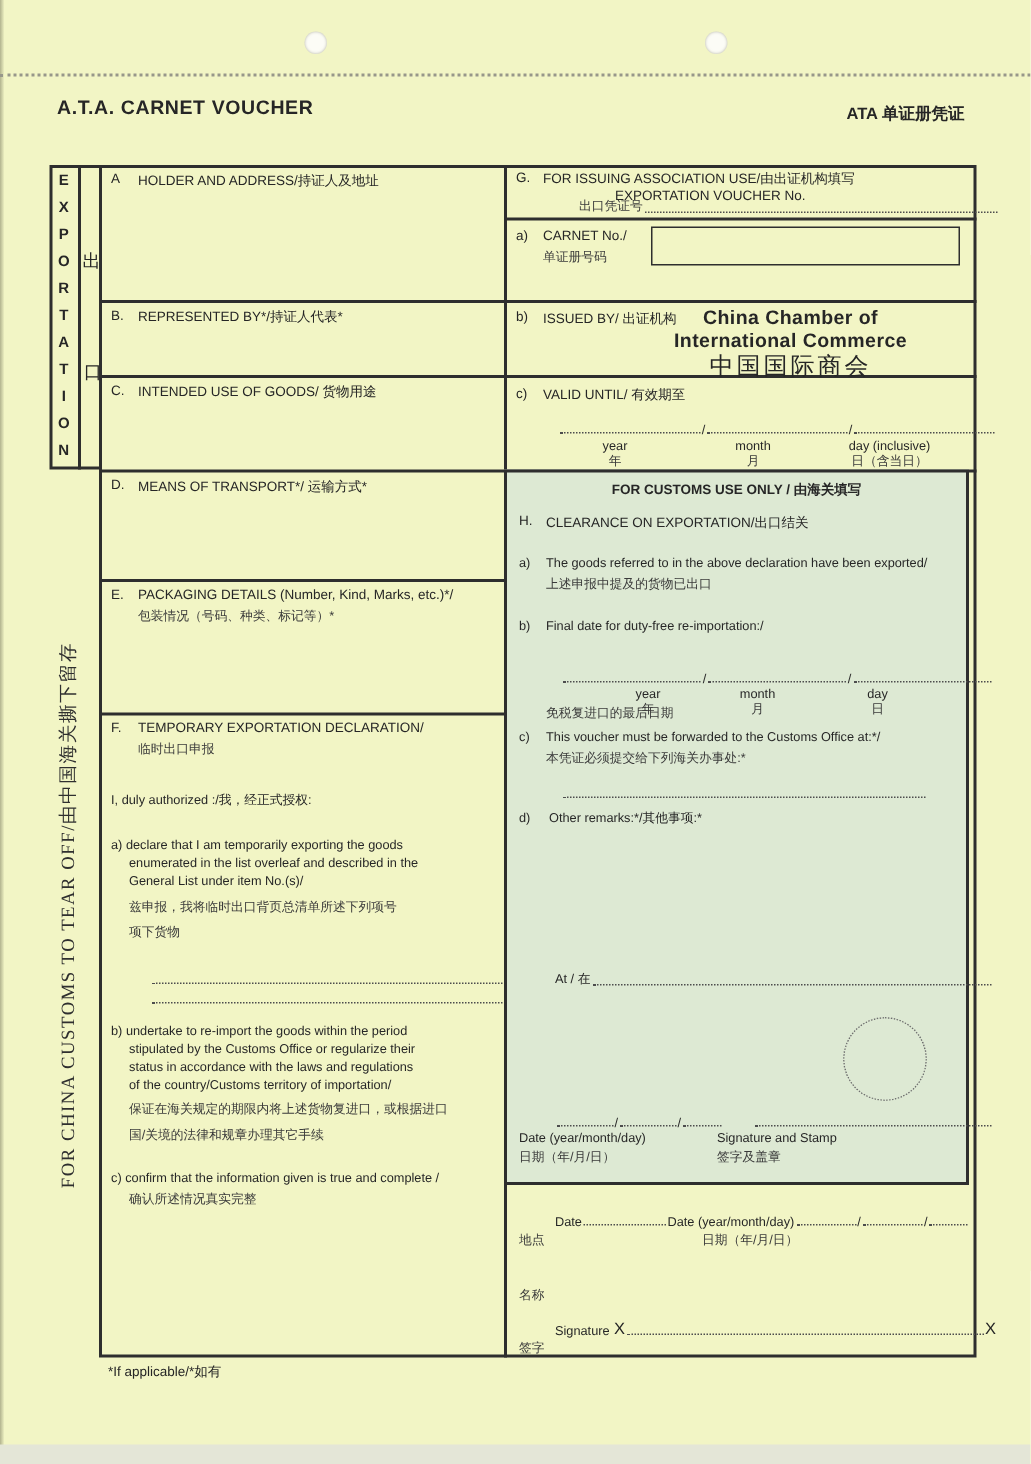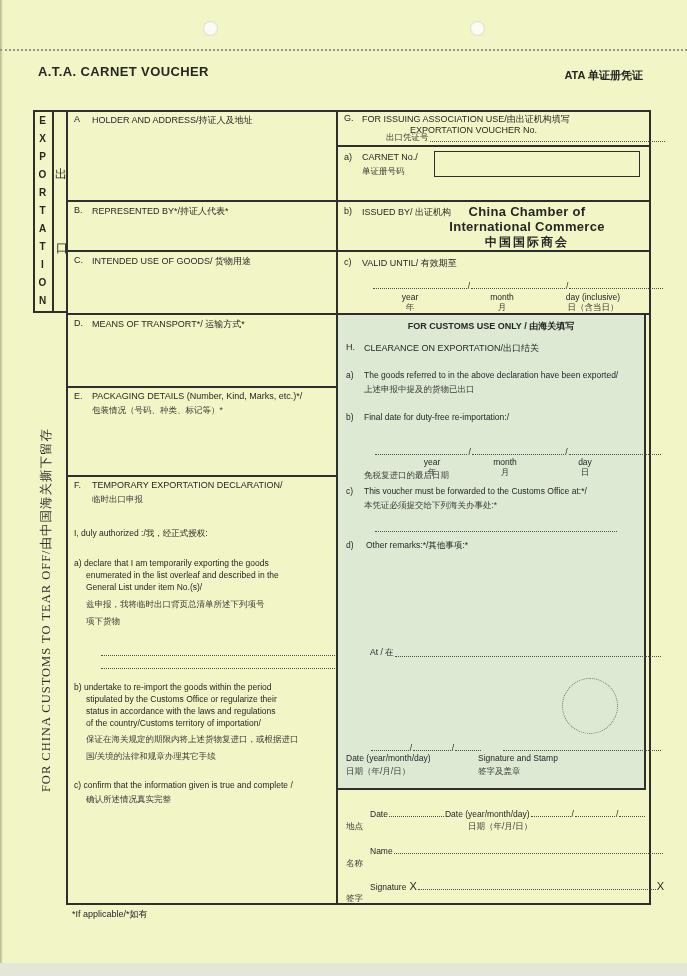--- a/index.html
+++ b/index.html
@@ -10,21 +10,21 @@
     color:#262626;
   }
   .t { position:absolute; white-space:nowrap; color:#262626; }
   .f13 { font-size:13px; font-weight:bold; letter-spacing:.4px; }
   .f11b { font-size:11px; font-weight:bold; }
   .f9  { font-size:9px; }
   .f9b { font-size:9px; font-weight:bold; }
   .f85 { font-size:8.5px; }
   .cnt { font-size:8.5px; color:#3a3a3a; }
   .issuer { font-size:13px; font-weight:bold; letter-spacing:.3px; }
-  .issuercn { font-size:12px; font-weight:bold; letter-spacing:2px; }
+  .issuercn { font-size:16px; font-weight:normal; letter-spacing:2px; }
   .line { position:absolute; background:#2e2e2e; }
   .box  { position:absolute; border:2px solid #2e2e2e; box-sizing:border-box; }
   .thinbox { position:absolute; border:1.5px solid #2e2e2e; box-sizing:border-box; }
   .panel { background:#dde9d3; }
   .row { position:absolute; display:flex; align-items:flex-end;padding-left:24px; }
   .lead { flex:1 1 auto; border-bottom:1.6px dotted #4d4d4d; height:3px; margin:0 1px 2px 1px; }
   .lead.w40 { flex:0 0 40px; } .lead.w55 { flex:0 0 55px; } .lead.w26 { flex:0 0 26px; }
   .slash { font-size:8.5px; line-height:9px; }
   .hole { position:absolute; width:15px; height:15px; border-radius:50%;
           background:#fcfcf6; box-shadow:inset 0 0 2px rgba(120,120,100,.55); }
@@ -238,24 +238,20 @@
     <span class="f85">Date (year/month/day)</span>
     <div class="lead w40"></div>
     <span class="slash">/</span>
     <div class="lead w40"></div>
     <span class="slash">/</span>
     <div class="lead w26"></div>
   </div>
   <div class="t cnt" style="left:346px; top:821px;">地点</div>
   <div class="t cnt" style="left:468px; top:821px;">日期（年/月/日）</div>
 
-  <div class="row" style="left:346px; top:845px; width:294px; height:11px;">
-    <span class="f85">Name</span>
-    <div class="lead"></div>
-  </div>
   <div class="t cnt" style="left:346px; top:858px;">名称</div>
 
   <div class="row" style="left:346px; top:879px; width:294px; height:13px;">
     <span class="f85">Signature</span>
     <span style="font-size:11px; margin-left:3px;">X</span>
     <div class="lead"></div>
     <span style="font-size:11px;">X</span>
   </div>
   <div class="t cnt" style="left:346px; top:893px;">签字</div>
 

